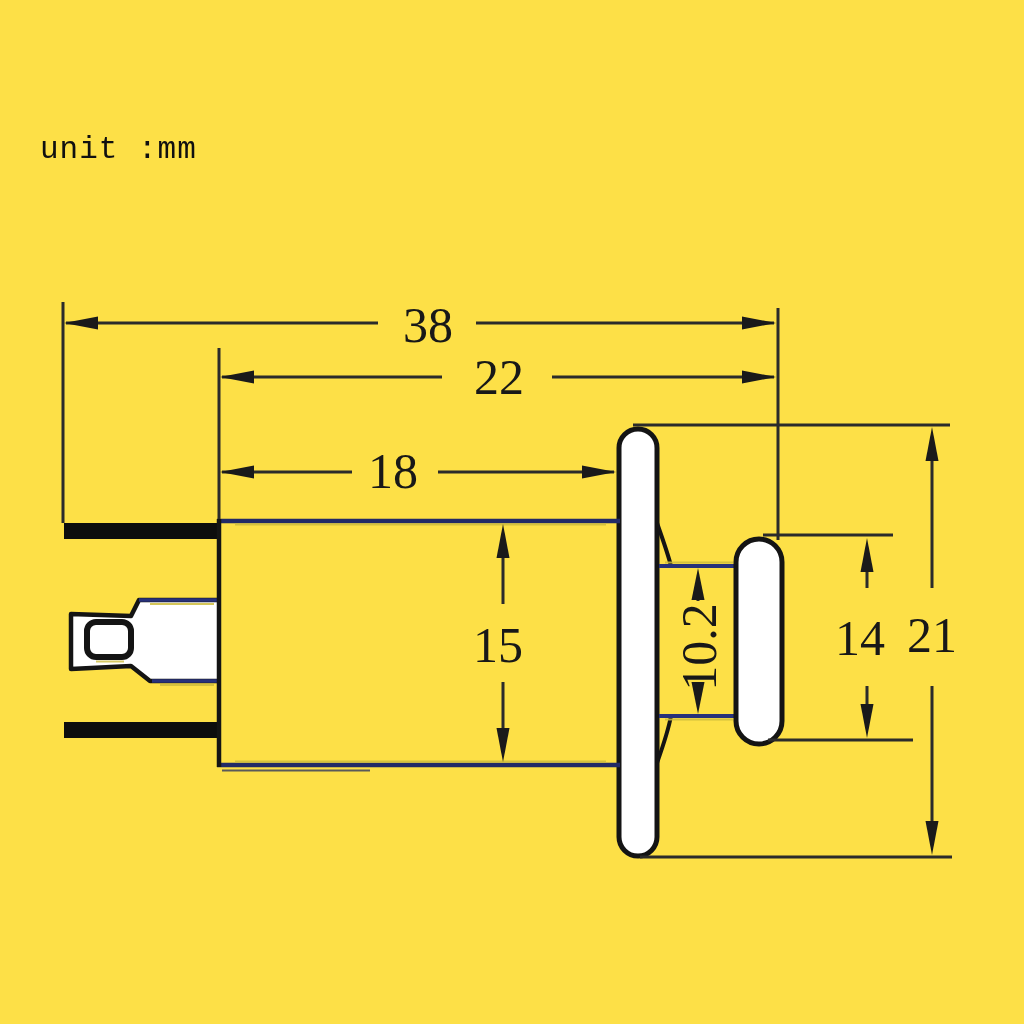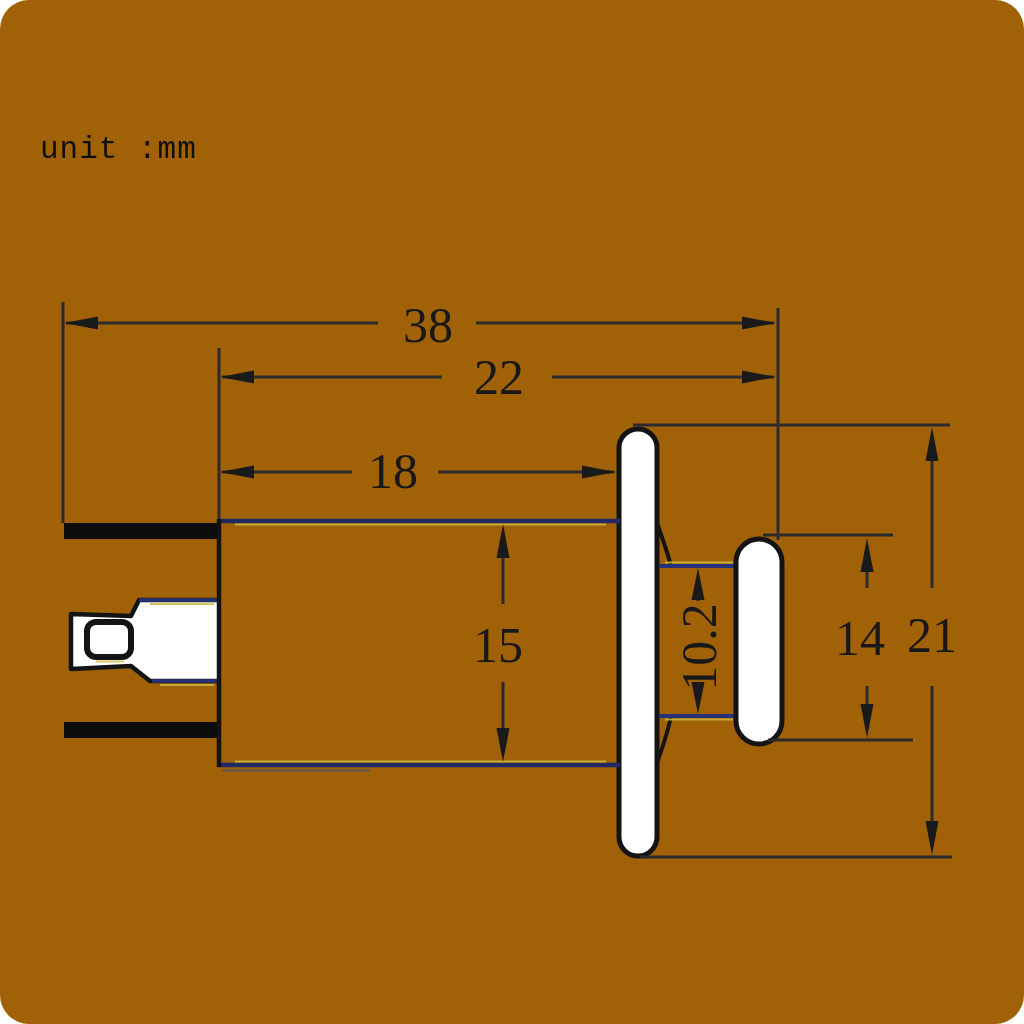--- a/index.html
+++ b/index.html
@@ -1,17 +1,17 @@
 <!DOCTYPE html>
 <html><head>
 <meta charset="utf-8">
 <style>
   html,body{margin:0;padding:0;background:#ffffff;}
-  .page{position:relative;width:1024px;height:1024px;background:#a16207;overflow:hidden;
-        font-family:"Liberation Serif", serif;border-radius:29px;}
+  .page{position:relative;width:1024px;height:1024px;background:#fde047;overflow:hidden;
+        font-family:"Liberation Serif", serif;}
   svg{display:block;}
   text.dim{font-family:"Liberation Serif", serif;font-size:50px;fill:#181818;}
   text.unit{font-family:"Liberation Mono","DejaVu Sans Mono",monospace;font-size:31px;fill:#101010;letter-spacing:1px;}
 </style>
 </head>
 <body>
 
 <div class="page">
 <svg width="1024" height="1024" viewBox="0 0 1024 1024">
 

